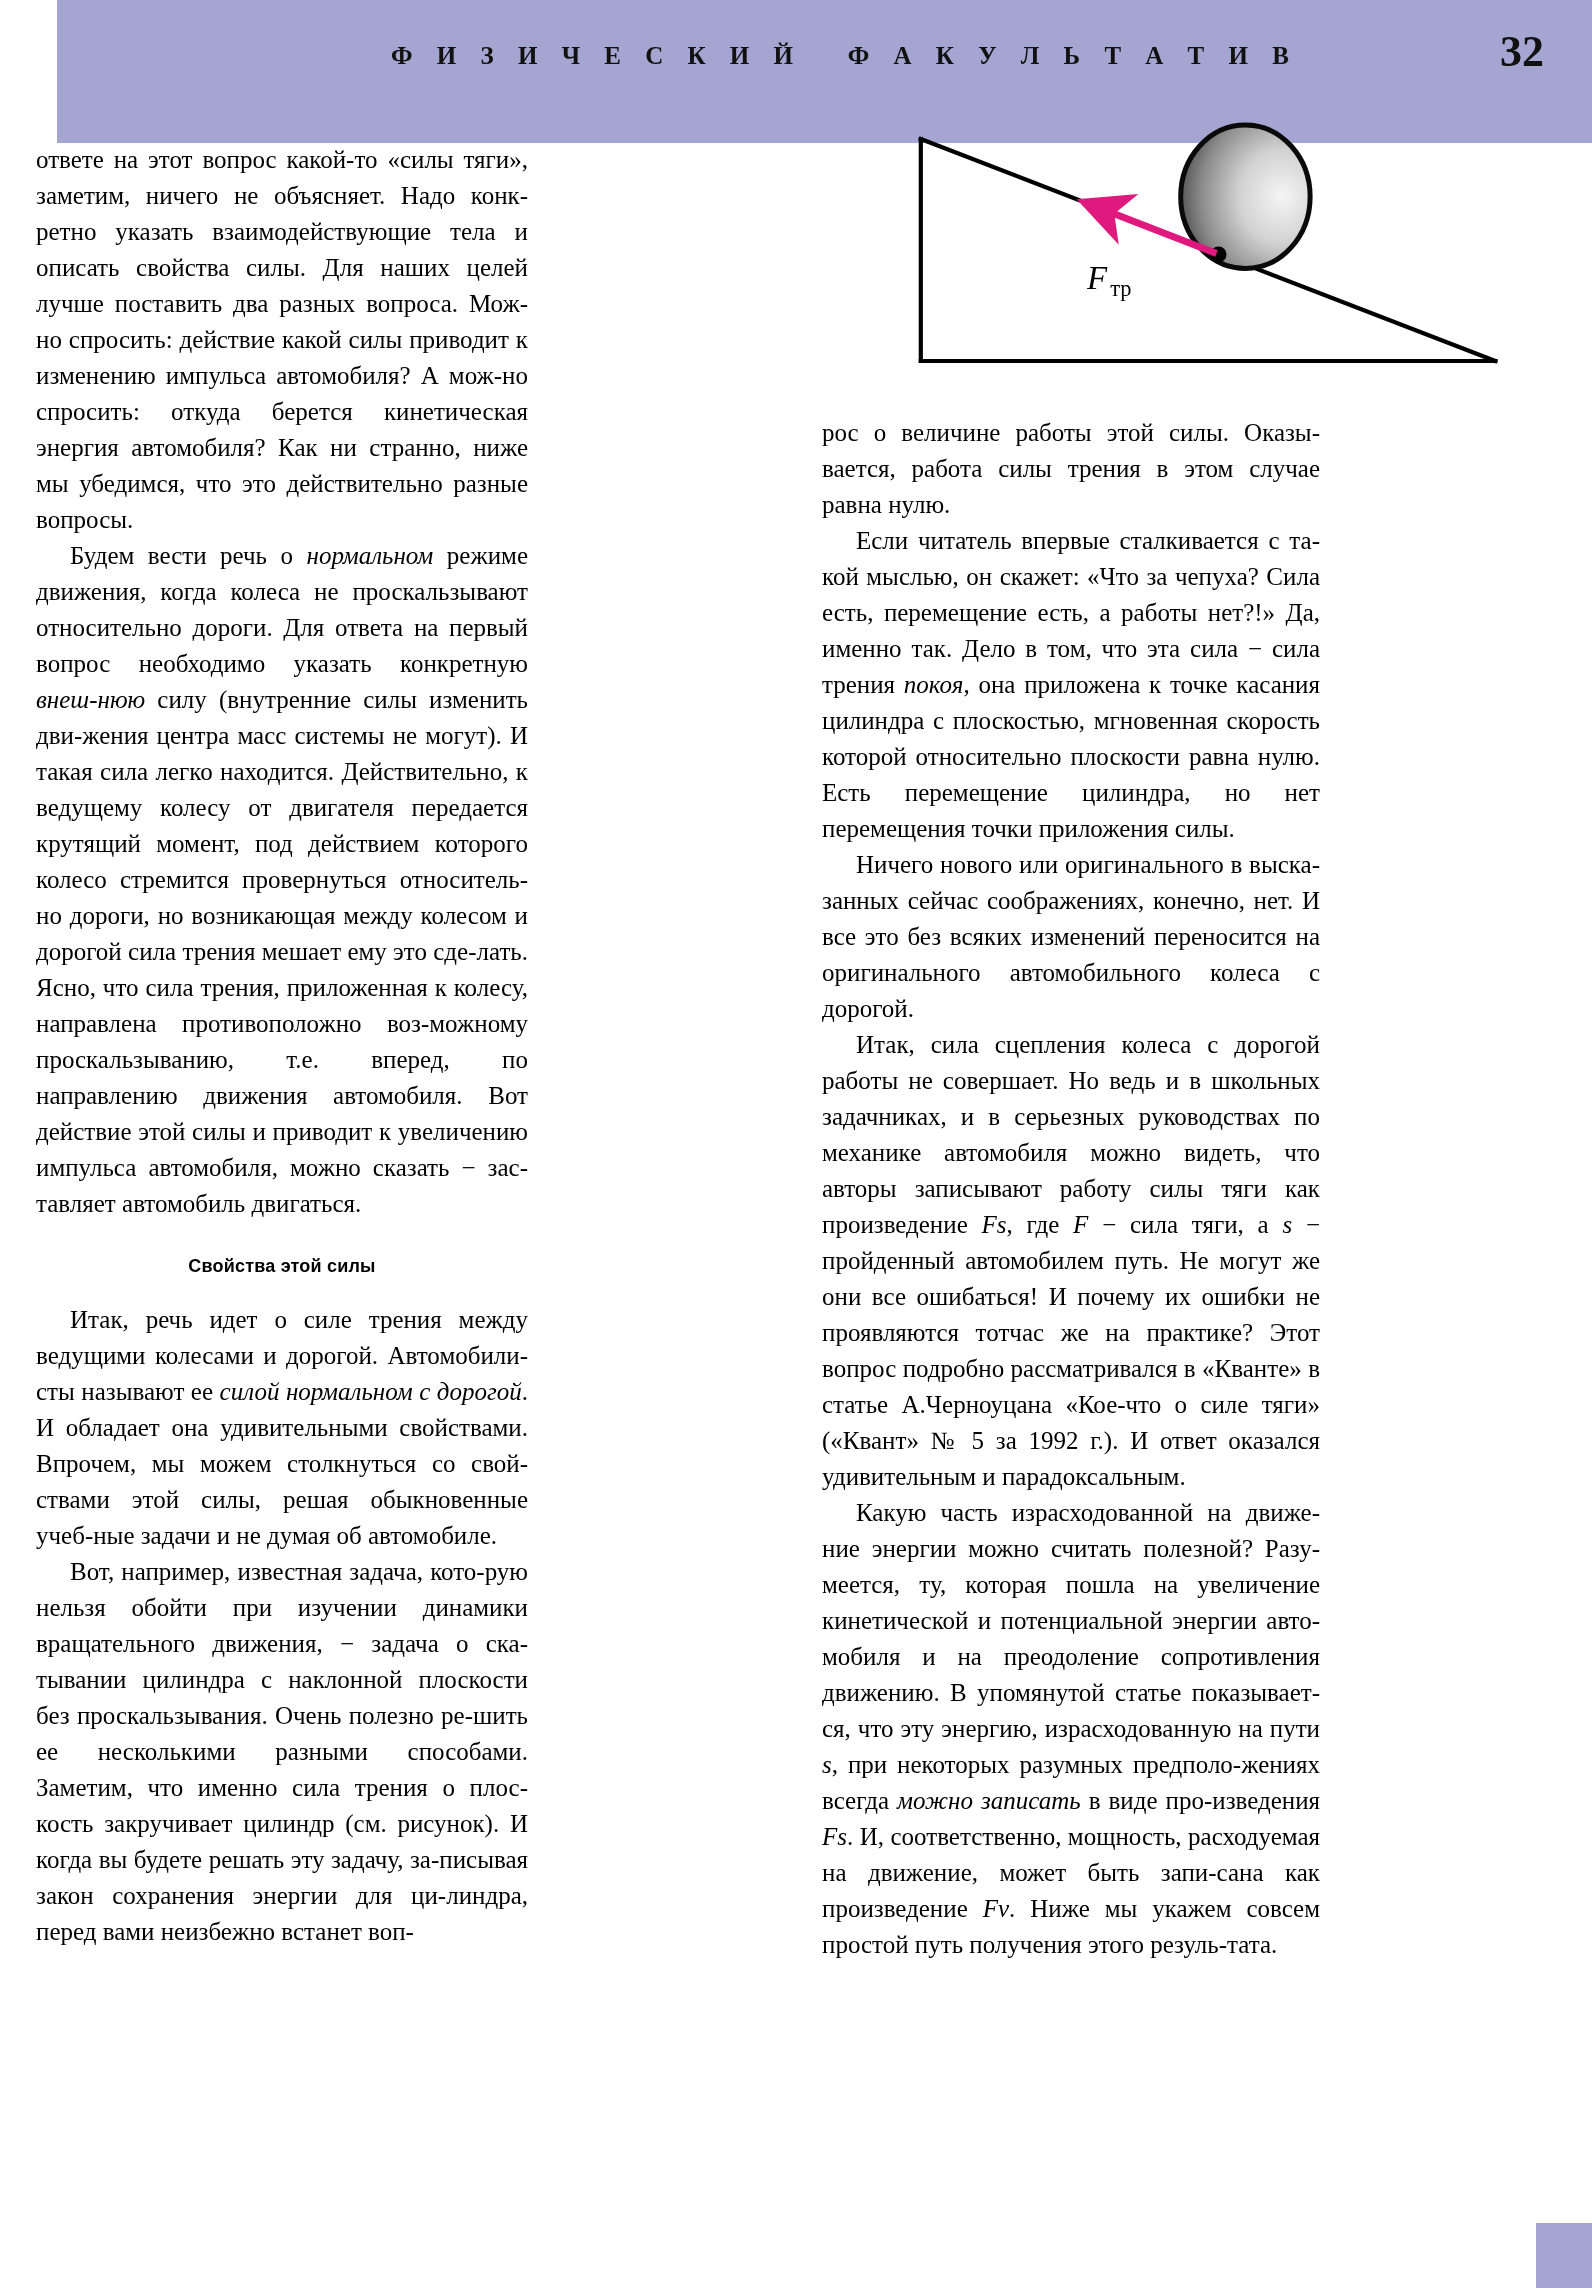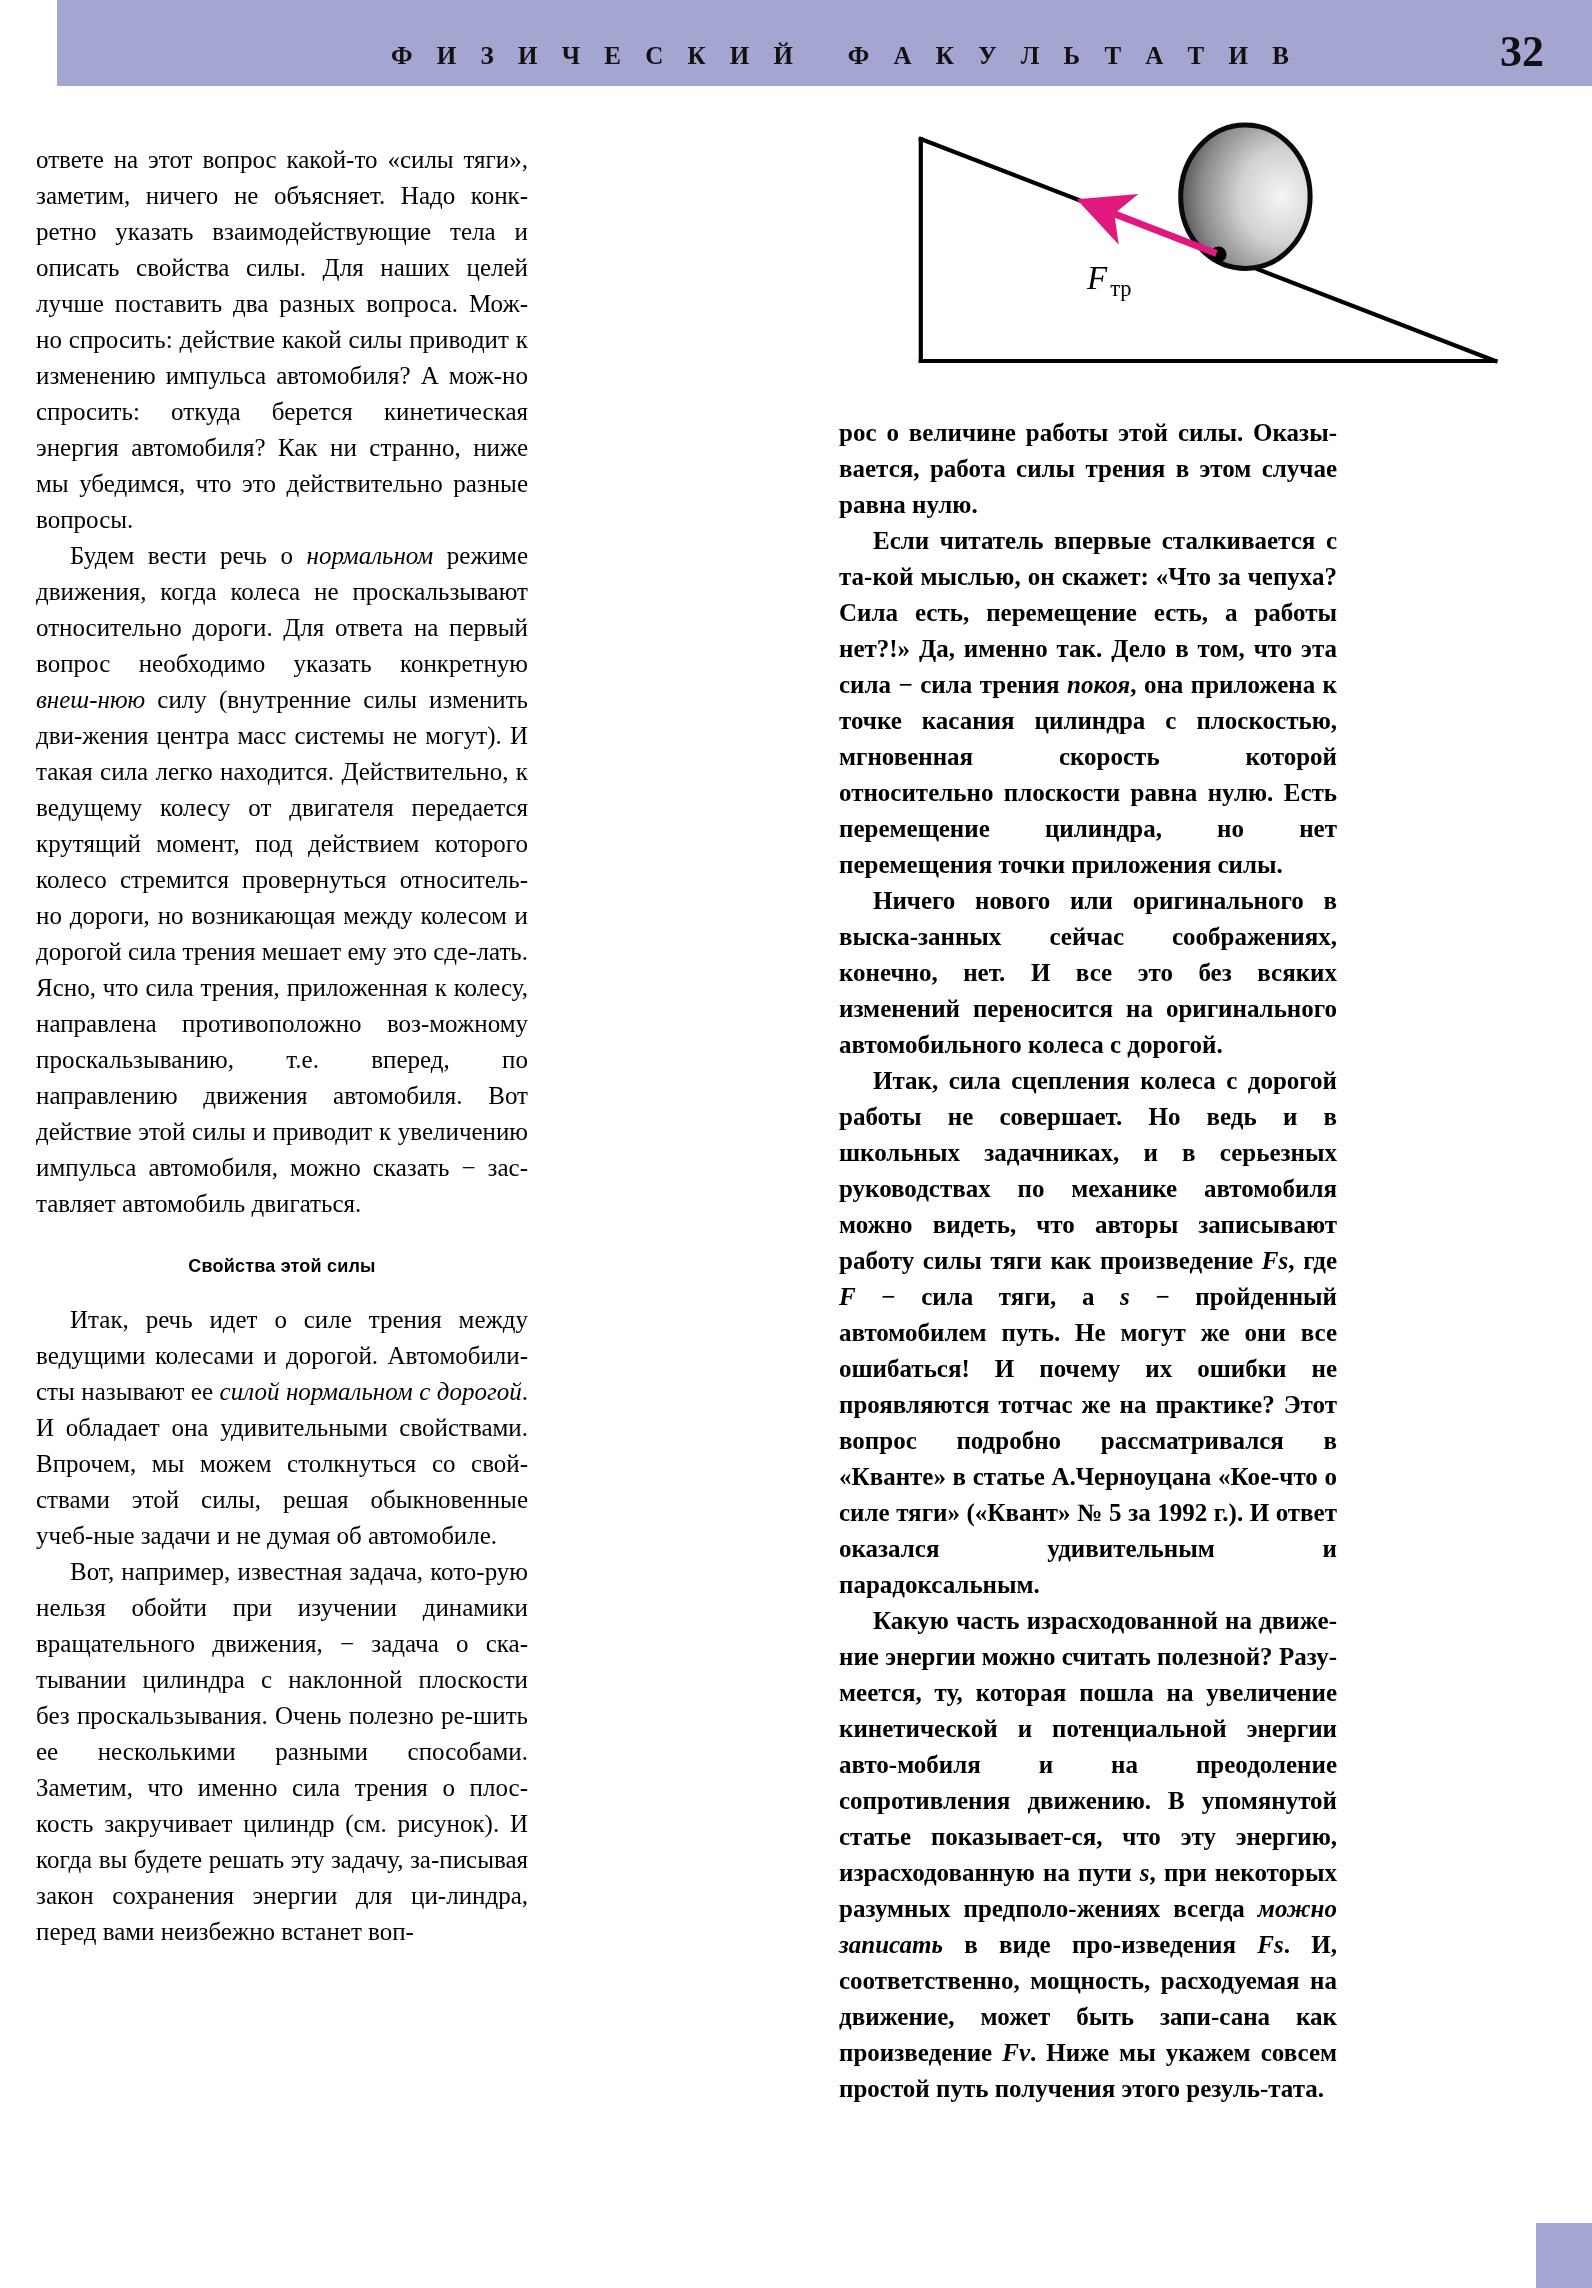--- a/index.html
+++ b/index.html
@@ -14,21 +14,21 @@
     position: relative;
     overflow: hidden;
   }
 
   
   .header-band {
     position: absolute;
     left: 57px;
     top: 0px;
     width: 1535px;
-    height: 86px;
+    height: 143px;
     background: #a5a5d2;
   }
   .header-title {
     position: absolute;
     left: 0;
     top: 0;
     width: 100%;
     height: 111px;
     display: flex;
     align-items: center;
@@ -62,24 +62,23 @@
     text-align: justify;
     text-justify: inter-word;
     margin-top: 21px;
   }
   .col-left {
     left: 36px;
     top: 121px;
     width: 492px;
   }
   .col-right {
-    left: 839px;
+    left: 822px;
     top: 394px;
     width: 498px;
-    font-weight: bold;
   }
 
   .col p {
     margin: 0;
     text-indent: 0;
     hyphens: manual;
   }
   .col p.ind {
     text-indent: 34px;
   }

